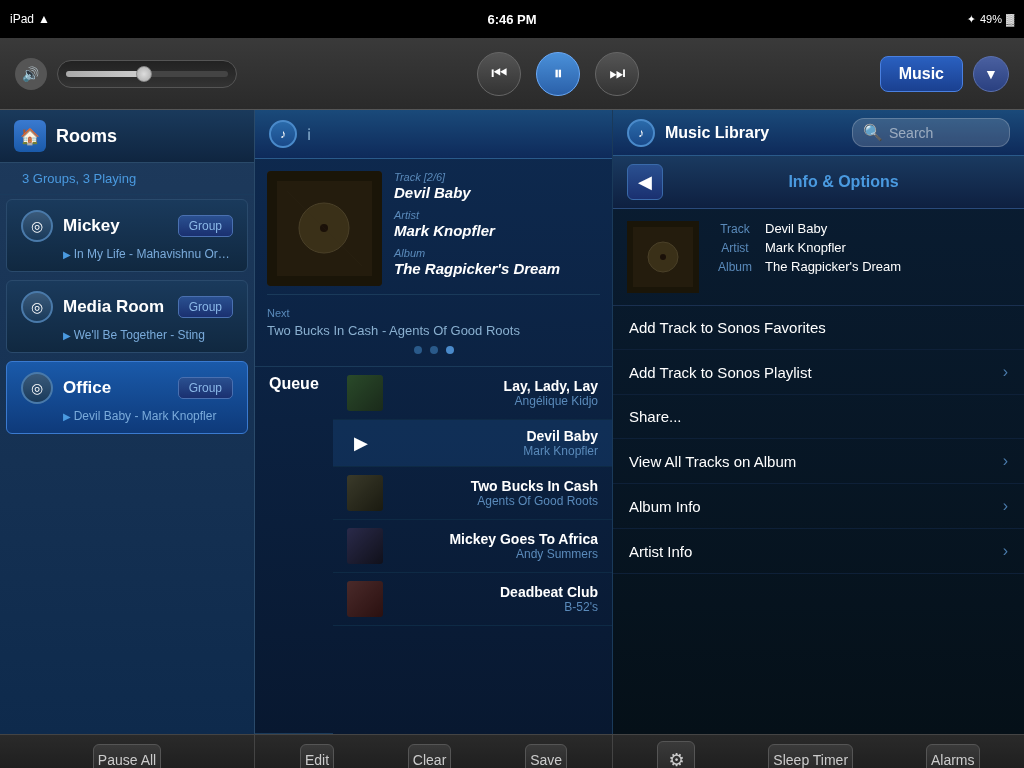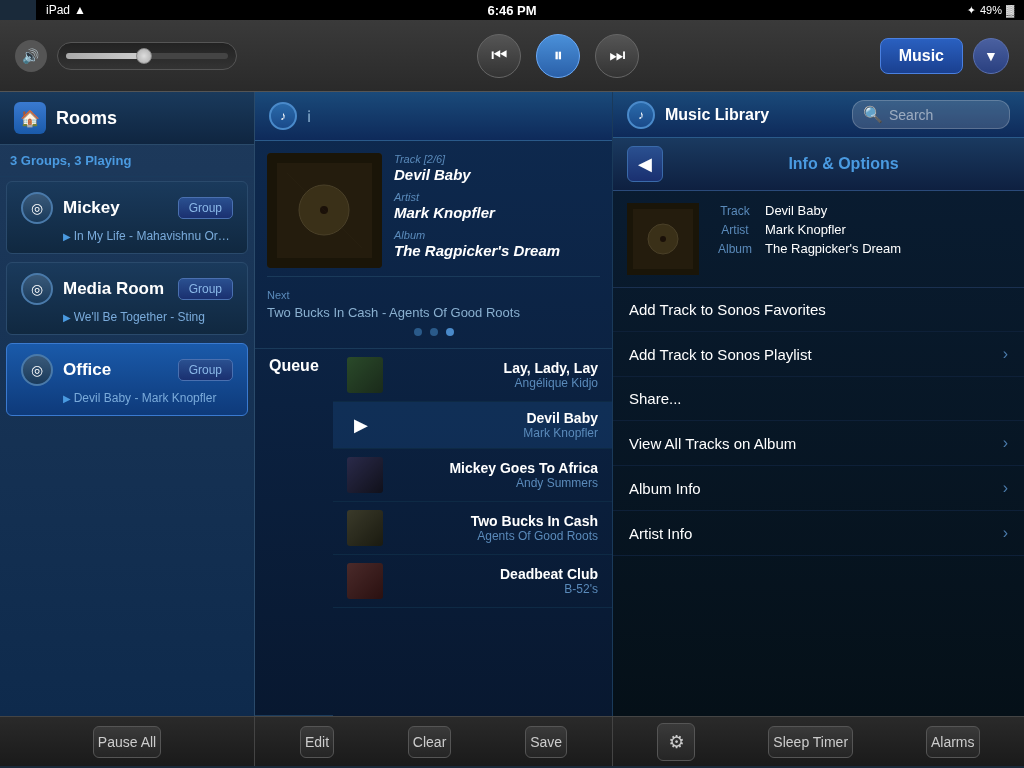--- a/index.html
+++ b/index.html
@@ -1,28 +1,27 @@
 <!DOCTYPE html>
 <html><head>
   <meta charset="utf-8">
   <style>
     * { margin: 0; padding: 0; box-sizing: border-box; }
     body { width: 1024px; height: 768px; overflow: hidden; font-family: 'Helvetica Neue', Arial, sans-serif; background: #1a2a3a; color: white; }
 
     
     #status-bar {
       background: #000;
-      height: 20px;
+      height: 38px;
       display: flex;
       align-items: center;
       justify-content: space-between;
       padding: 0 10px;
       font-size: 12px;
       color: white;
-      margin-left: 36px;
     }
     #status-bar .left { display: flex; align-items: center; gap: 4px; }
     #status-bar .center { position: absolute; left: 50%; transform: translateX(-50%); font-size: 13px; font-weight: bold; }
     #status-bar .right { display: flex; align-items: center; gap: 4px; font-size: 11px; }
 
     
     #transport-bar {
       background: linear-gradient(180deg, #3a3a3a, #2a2a2a);
       height: 72px;
       display: flex;
@@ -135,24 +134,24 @@
       border-radius: 6px;
       display: flex; align-items: center; justify-content: center;
       font-size: 16px;
     }
     #rooms-header h2 {
       font-size: 18px;
       font-weight: bold;
       color: white;
     }
     #groups-playing {
-      padding: 8px 10px;
+      padding: 8px 22px;
       font-size: 13px;
       color: #4a9ae0;
-      font-weight: bold;
+      font-weight: normal;
       border-bottom: 1px solid #1a3a5c;
     }
     .room-item {
       padding: 10px 14px;
       border-bottom: 1px solid #1a3050;
       cursor: pointer;
     }
     .room-item.active {
       background: linear-gradient(180deg, #1a5aaa, #0e3a7a);
       border: 1px solid #3a7ad0;
@@ -584,32 +583,32 @@
 
         <div class="queue-item playing">
           <div class="queue-play-icon">▶</div>
           <div class="queue-info">
             <div class="queue-title">Devil Baby</div>
             <div class="queue-artist">Mark Knopfler</div>
           </div>
         </div>
 
         <div class="queue-item">
+          <div class="queue-thumb art-queue2"></div>
+          <div class="queue-info">
+            <div class="queue-title">Two Bucks In Cash</div>
+            <div class="queue-artist">Agents Of Good Roots</div>
+          </div>
+        </div>
+
+        <div class="queue-item">
           <div class="queue-thumb art-queue3"></div>
           <div class="queue-info">
             <div class="queue-title">Mickey Goes To Africa</div>
             <div class="queue-artist">Andy Summers</div>
-          </div>
-        </div>
-
-        <div class="queue-item">
-          <div class="queue-thumb art-queue2"></div>
-          <div class="queue-info">
-            <div class="queue-title">Two Bucks In Cash</div>
-            <div class="queue-artist">Agents Of Good Roots</div>
           </div>
         </div>
 
         <div class="queue-item">
           <div class="queue-thumb art-queue4"></div>
           <div class="queue-info">
             <div class="queue-title">Deadbeat Club</div>
             <div class="queue-artist">B-52's</div>
           </div>
         </div>

